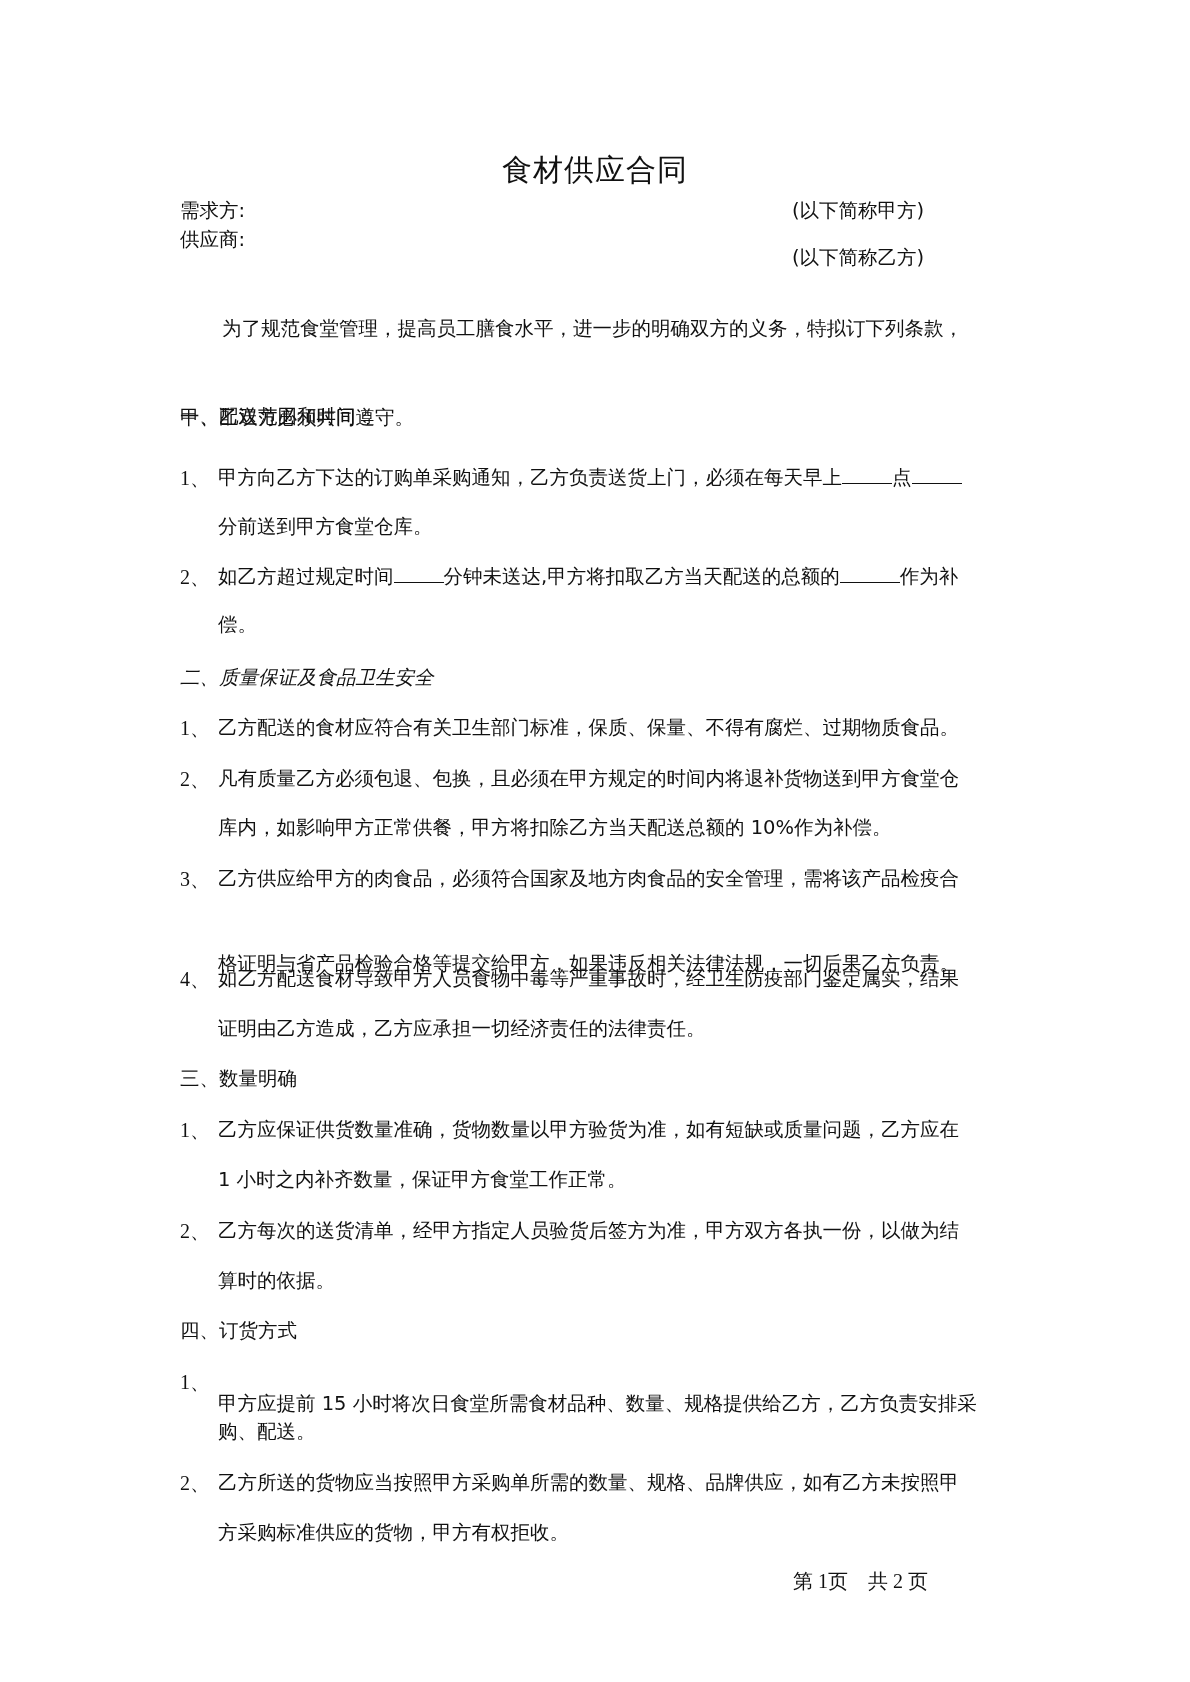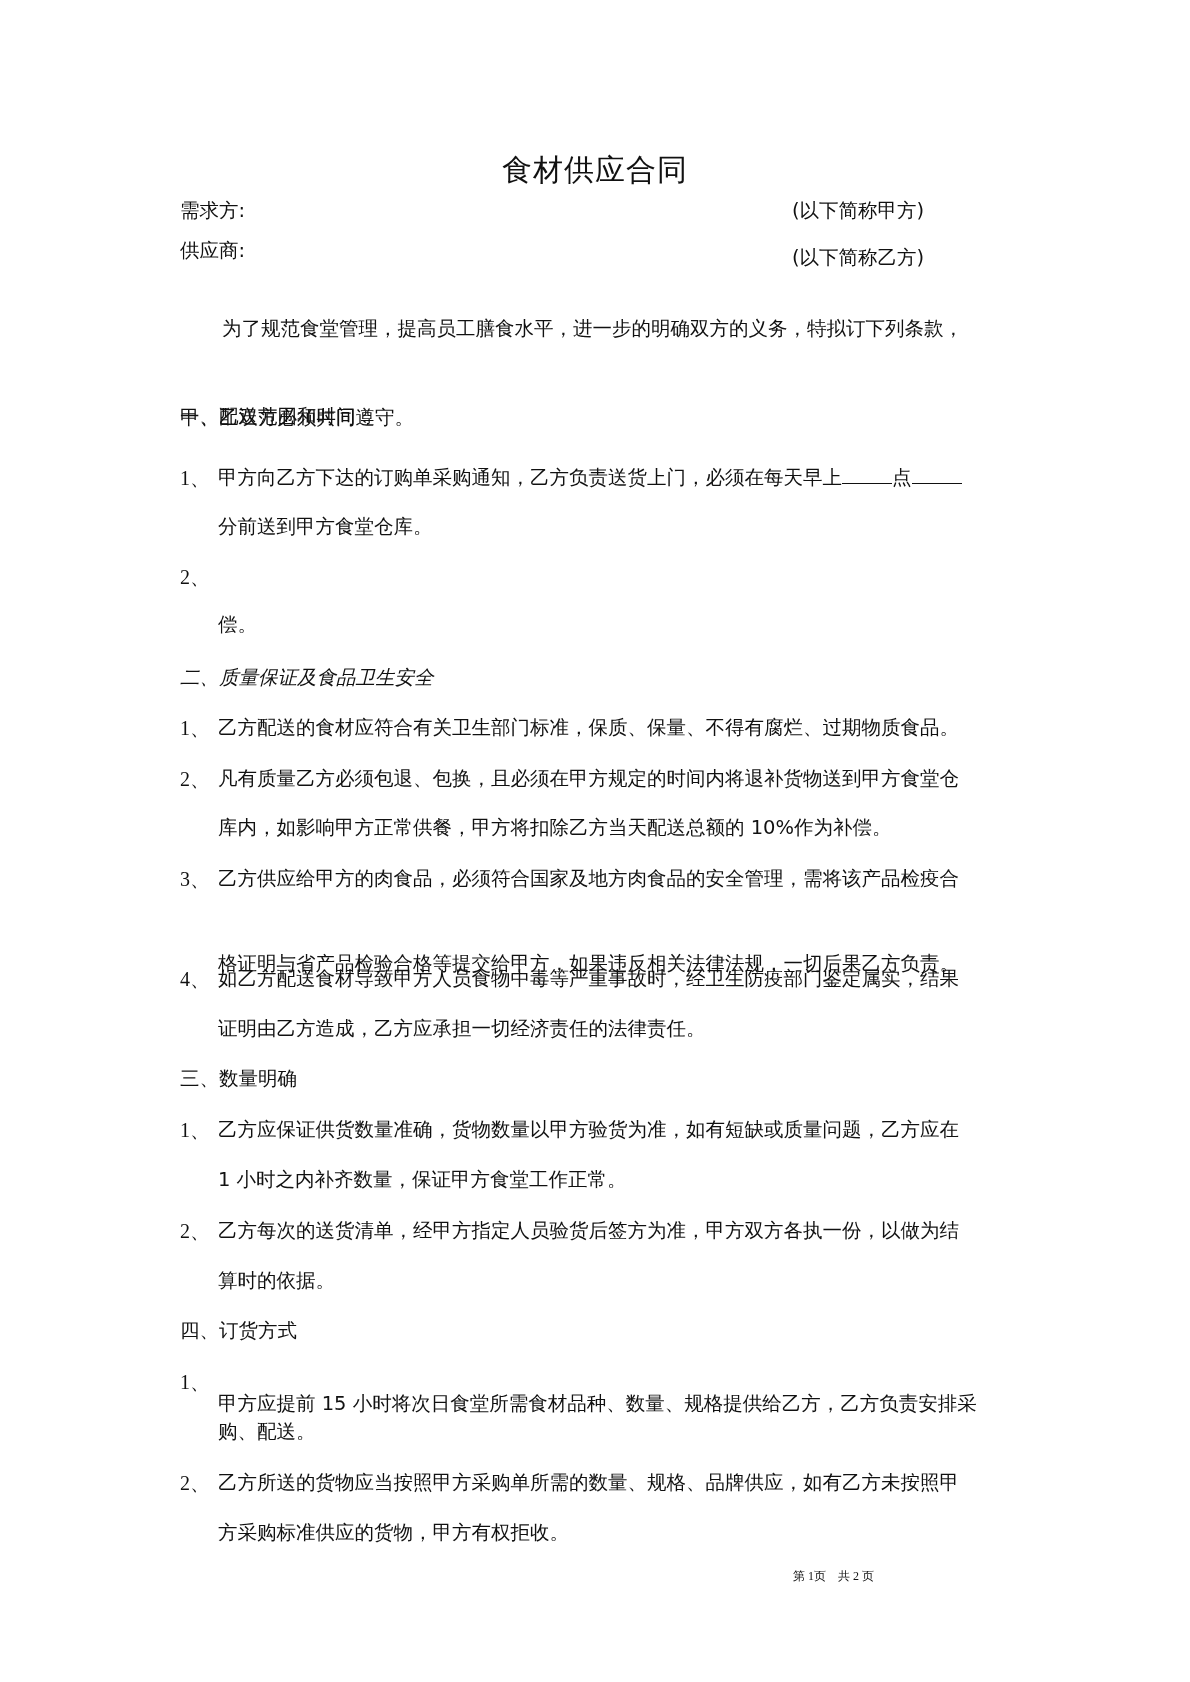--- a/index.html
+++ b/index.html
@@ -11,46 +11,49 @@
   .line { position:absolute; font-size:19.5px; white-space:nowrap; line-height:26px; }
   .party-left { left:180px; }
   .party-right { left:792px; }
   .para-indent { left:222px; }
   .para-cont { left:180px; }
   .heading { left:180px; }
   .num { position:absolute; left:180px; font-family:"Liberation Serif", serif; font-size:20px; line-height:26px; white-space:nowrap; }
   .item { left:218px; }
   .cont { left:218px; }
   .blank { display:inline-block; border-bottom:1px solid #111; height:18px; vertical-align:baseline; }
-  .footer { position:absolute; left:793px; top:1568px; font-size:12px; font-family:"Liberation Serif", "DejaVu Serif", serif; white-space:nowrap; }
+  .footer { position:absolute; left:793px; top:1568px; font-size:20px; font-family:"Liberation Serif", "DejaVu Serif", serif; white-space:nowrap; }
 </style>
 </head>
 <body>
 
 <div class="page">
 
   <div class="title">食材供应合同</div>
 
   <div class="line party-left" style="top:198px;">需求方:</div>
   <div class="line party-right" style="top:198px;">(以下简称甲方)</div>
-  <div class="line party-left" style="top:238px;">供应商:</div>
+  <div class="line party-left" style="top:227px;">供应商:</div>
   <div class="line party-right" style="top:245px;">(以下简称乙方)</div>
 
   <div class="line para-indent" style="top:316px;">为了规范食堂管理，提高员工膳食水平，进一步的明确双方的义务，特拟订下列条款，</div>
   <div class="line para-cont" style="top:364px;margin-top:41px;">甲、乙双方必须共同遵守。</div>
 
   <div class="line heading" style="top:404px;font-family:Liberation Serif, serif;">一、配送范围和时间</div>
 
   <div class="num" style="top:465px;">1、</div>
   <div class="line item" style="top:465px;">
     <span>甲方向乙方下达的订购单采购通知，乙方负责送货上门，必须在每天早上</span><span class="blank" style="width:50px;"></span><span>点</span><span class="blank" style="width:50px;"></span>
   </div>
   <div class="line cont" style="top:514px;">分前送到甲方食堂仓库。</div>
 
   <div class="num" style="top:564px;">2、</div>
+  <div class="line item" style="top:564px;">
+    <span>如乙方超过规定时间</span><span class="blank" style="width:50px;"></span><span>分钟未送达,甲方将扣取乙方当天配送的总额的</span><span class="blank" style="width:60px;"></span><span>作为补</span>
+  </div>
   <div class="line cont" style="top:612px;">偿。</div>
 
   <div class="line heading" style="top:665px;font-style:italic;">二、质量保证及食品卫生安全</div>
 
   <div class="num" style="top:715px;">1、</div>
   <div class="line item" style="top:715px;">乙方配送的食材应符合有关卫生部门标准，保质、保量、不得有腐烂、过期物质食品。</div>
 
   <div class="num" style="top:766px;">2、</div>
   <div class="line item" style="top:766px;">凡有质量乙方必须包退、包换，且必须在甲方规定的时间内将退补货物送到甲方食堂仓</div>
   <div class="line cont" style="top:815px;">库内，如影响甲方正常供餐，甲方将扣除乙方当天配送总额的 10%作为补偿。</div>

